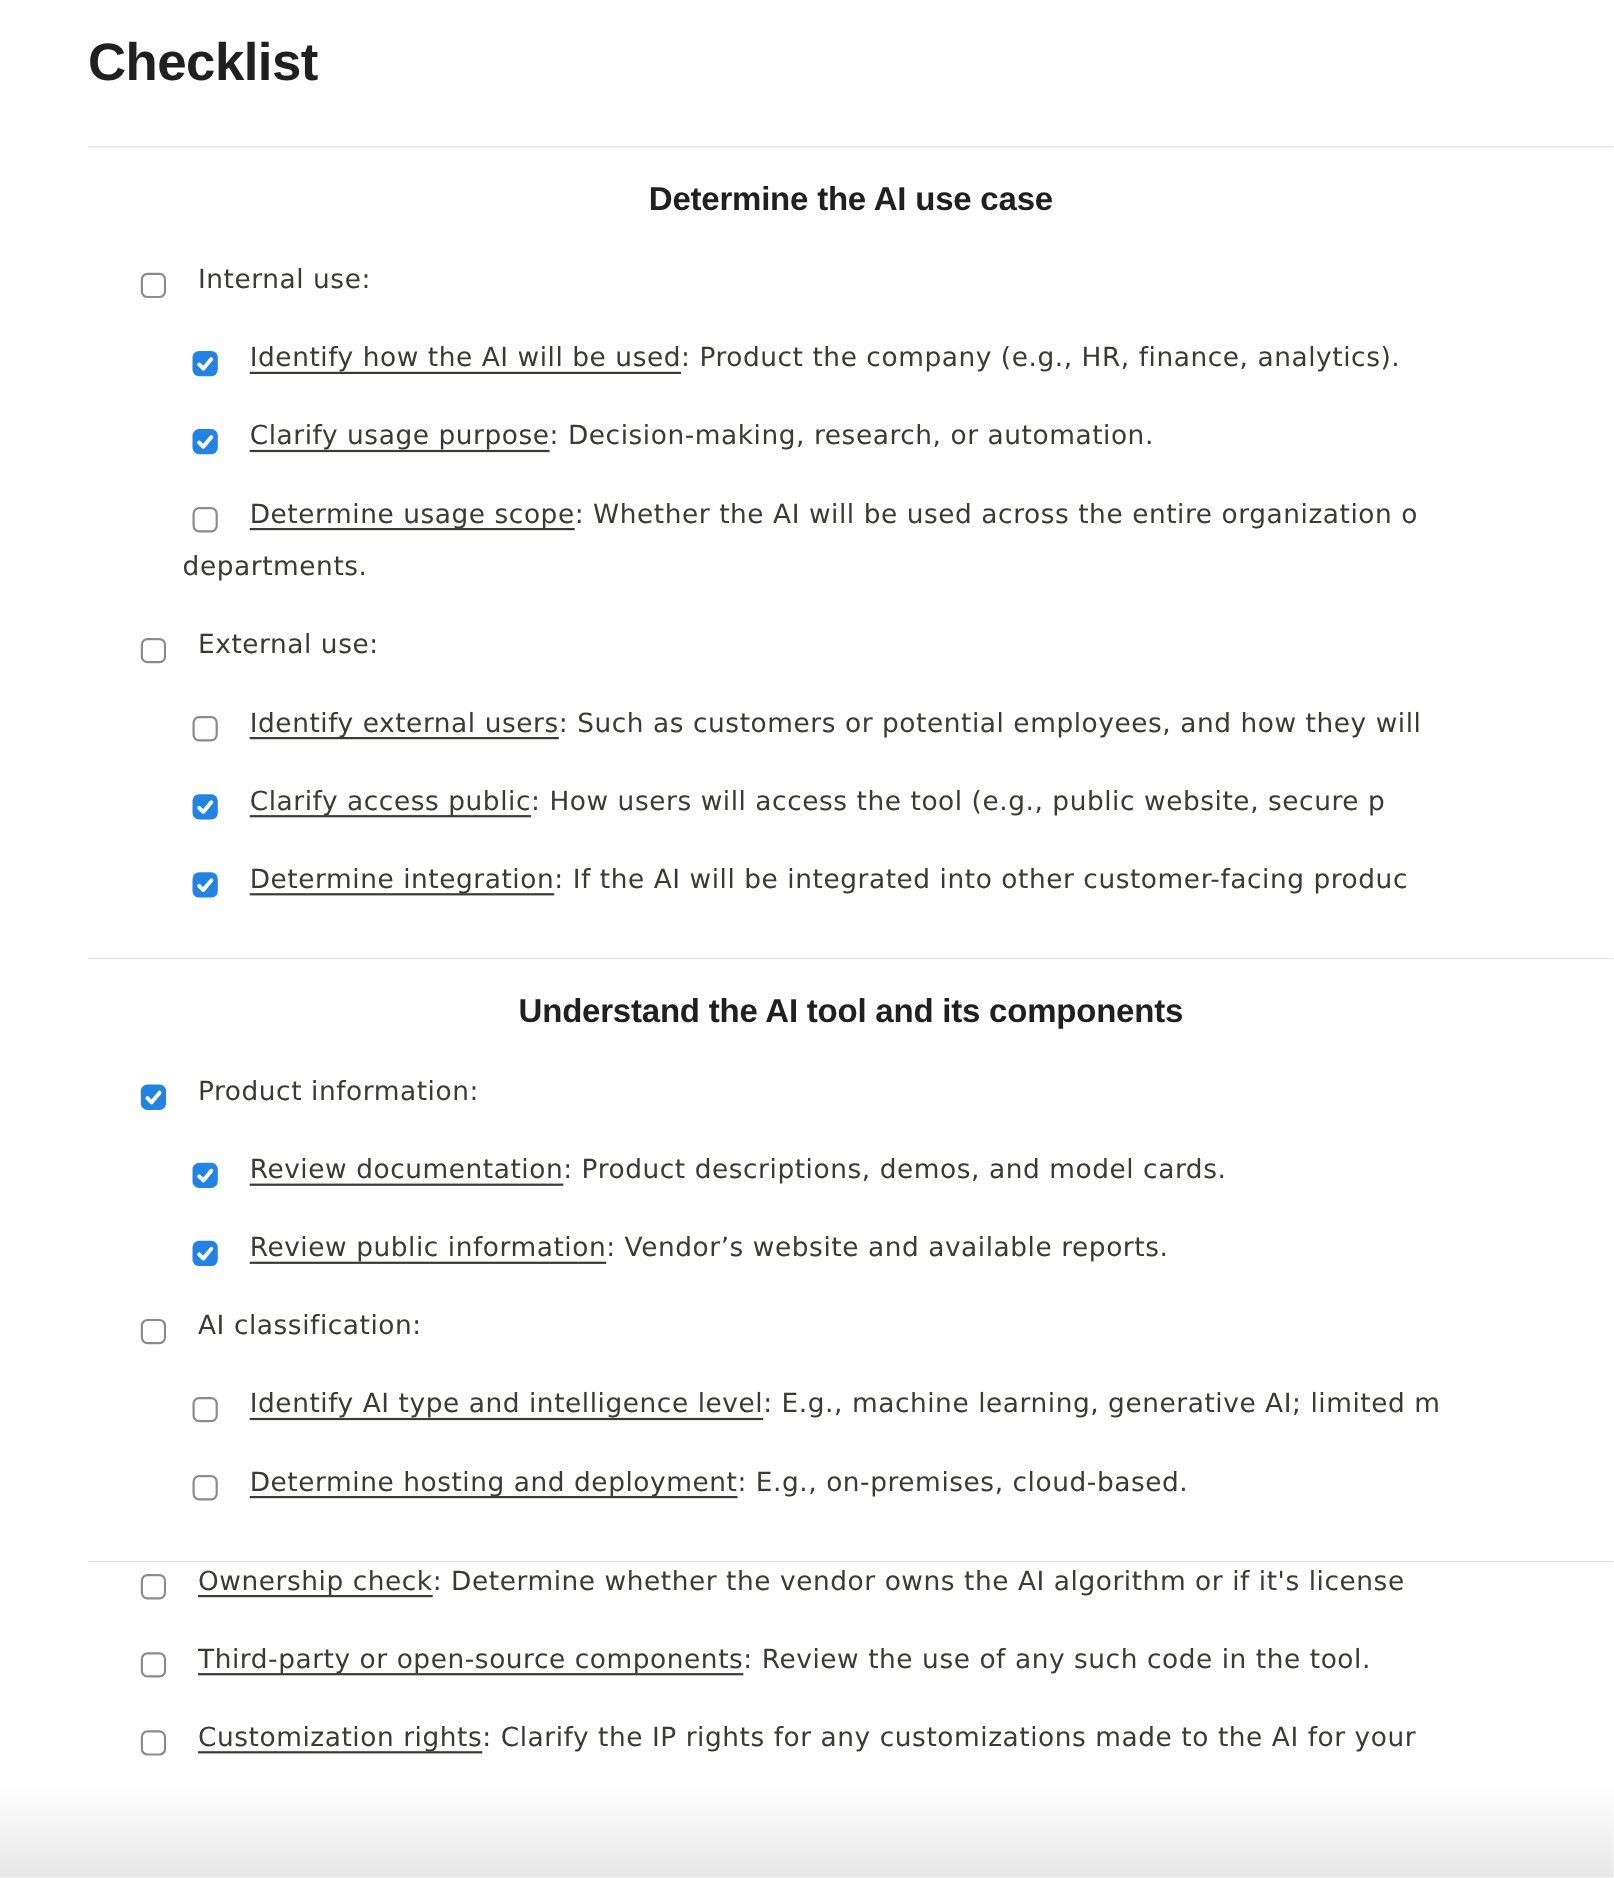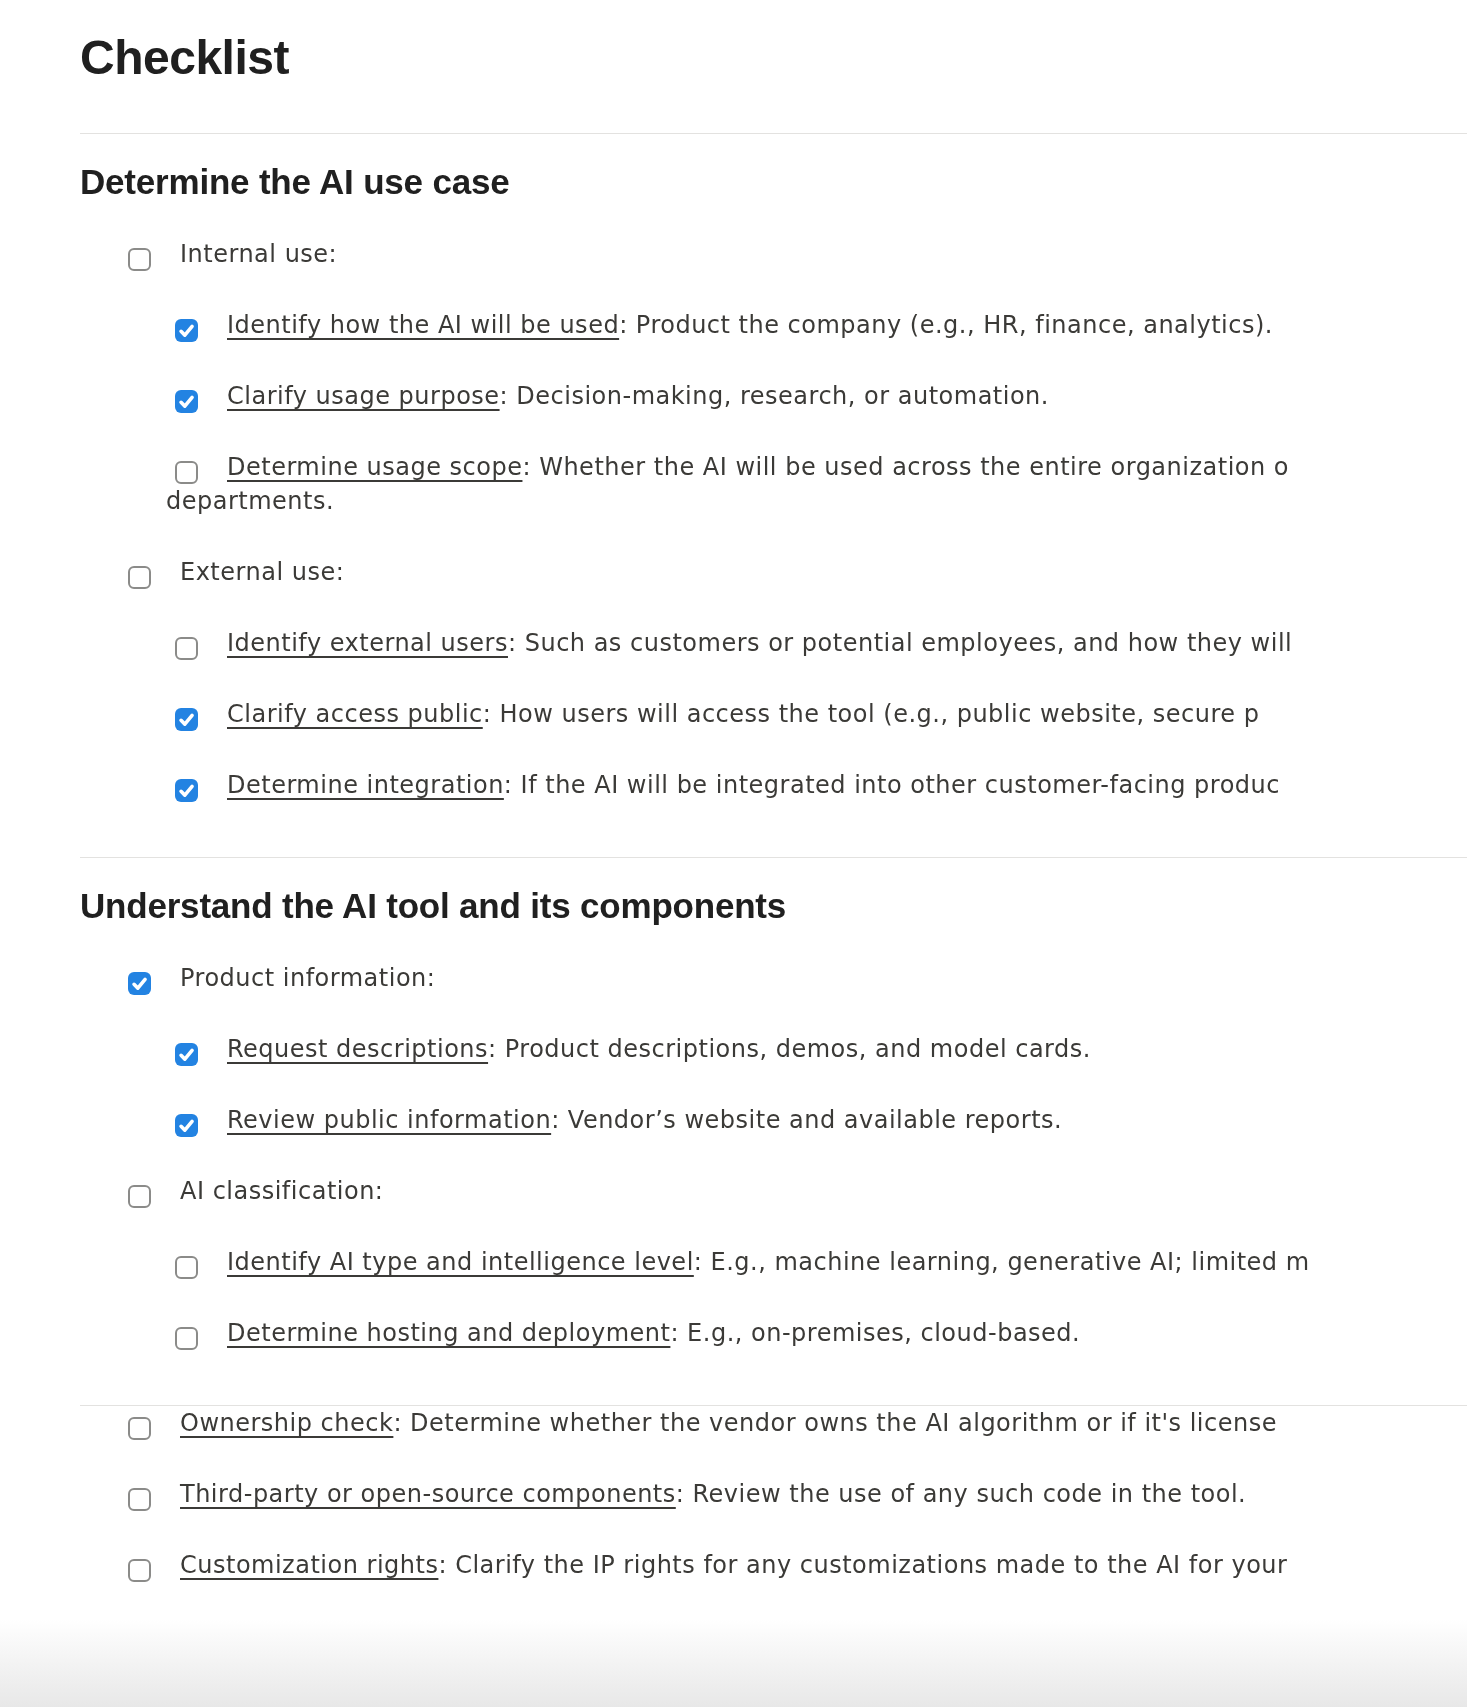--- a/index.html
+++ b/index.html
@@ -35,25 +35,26 @@
     letter-spacing:-0.5px;
   }
   section{margin:0;}
   hr.divider{
     border:none;
     border-top:1px solid var(--divider);
     margin:18px 0 0 0;
   }
   h2.section-heading{
     font-family:"Liberation Sans",sans-serif;
-    font-size:35px;line-height:39px;
+    font-size:30px;line-height:39px;
     font-weight:700;
     color:var(--heading);
     margin:28px 0 36px 0;
     letter-spacing:-0.2px;
+    text-align:center;
   }
   .items{overflow:hidden;}
   .todo-row{
     margin-bottom:37px;
     font-size:24px;
     line-height:34px;
     letter-spacing:0.5px;
   }
   .row-main{
     display:flex;
@@ -96,20 +97,21 @@
     flex:0 0 auto;
   }
   .todo-label{
     text-decoration:underline;
     text-decoration-thickness:2px;
     text-underline-offset:5px;
     text-decoration-skip-ink:none;
   }
   .wrap-line{
     white-space:nowrap;
+    margin-top:14px;
     margin-left:-9px;
   }
   .bottom-fade{
     position:absolute;
     left:0;right:0;bottom:0;
     height:88px;
     background:linear-gradient(180deg, rgba(110,110,110,0) 0%, rgba(110,110,110,0.16) 100%);
     pointer-events:none;
   }
 </style>
@@ -248,21 +250,21 @@
   </div>
 
   <div class="todo-row level-2 checked">
     <div class="row-main">
       <span class="checkbox" role="checkbox" aria-checked="true">
         <svg class="check" viewBox="0 0 16 16" aria-hidden="true">
           <path d="M3.4 8.7 L6.6 11.9 L12.7 4.5"></path>
         </svg>
       </span>
       <span class="todo-text">
-        <span class="todo-label">Request descriptions</span><span class="todo-desc">: Product descriptions, demos, and model cards.</span>
+        <span class="todo-label">Review documentation</span><span class="todo-desc">: Product descriptions, demos, and model cards.</span>
       </span>
     </div>
 
   </div>
 
   <div class="todo-row level-2 checked">
     <div class="row-main">
       <span class="checkbox" role="checkbox" aria-checked="true">
         <svg class="check" viewBox="0 0 16 16" aria-hidden="true">
           <path d="M3.4 8.7 L6.6 11.9 L12.7 4.5"></path>

